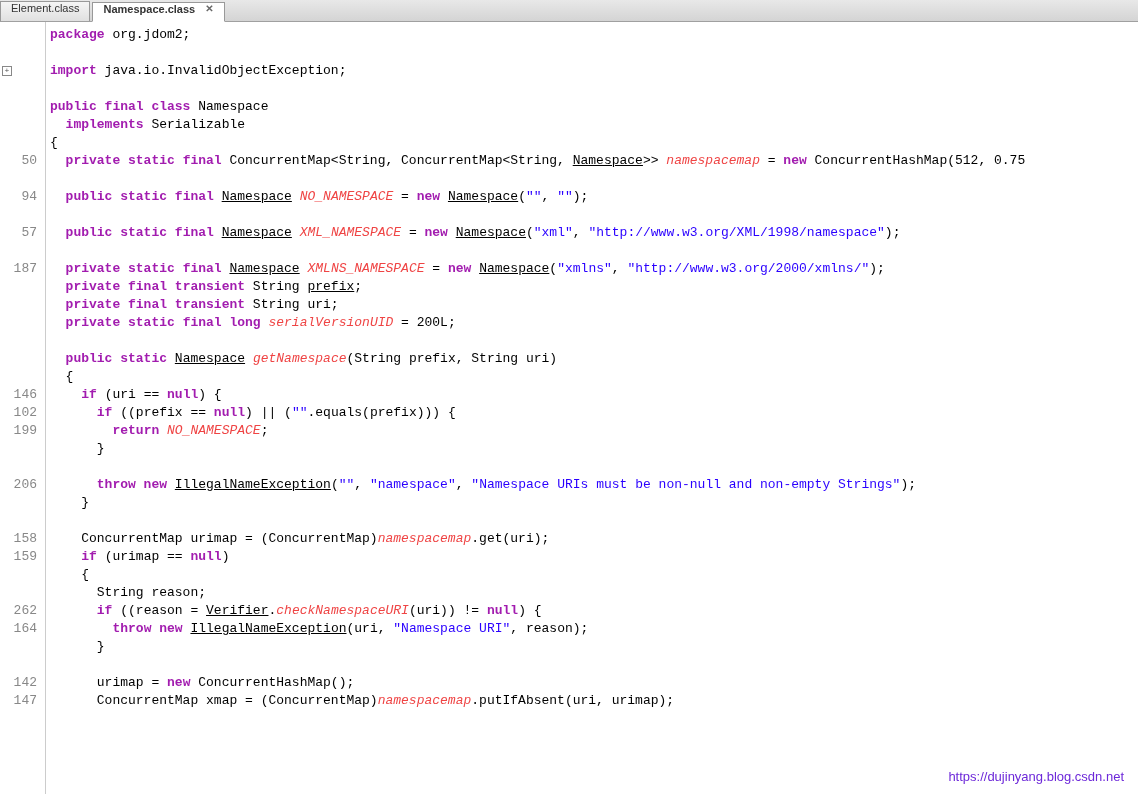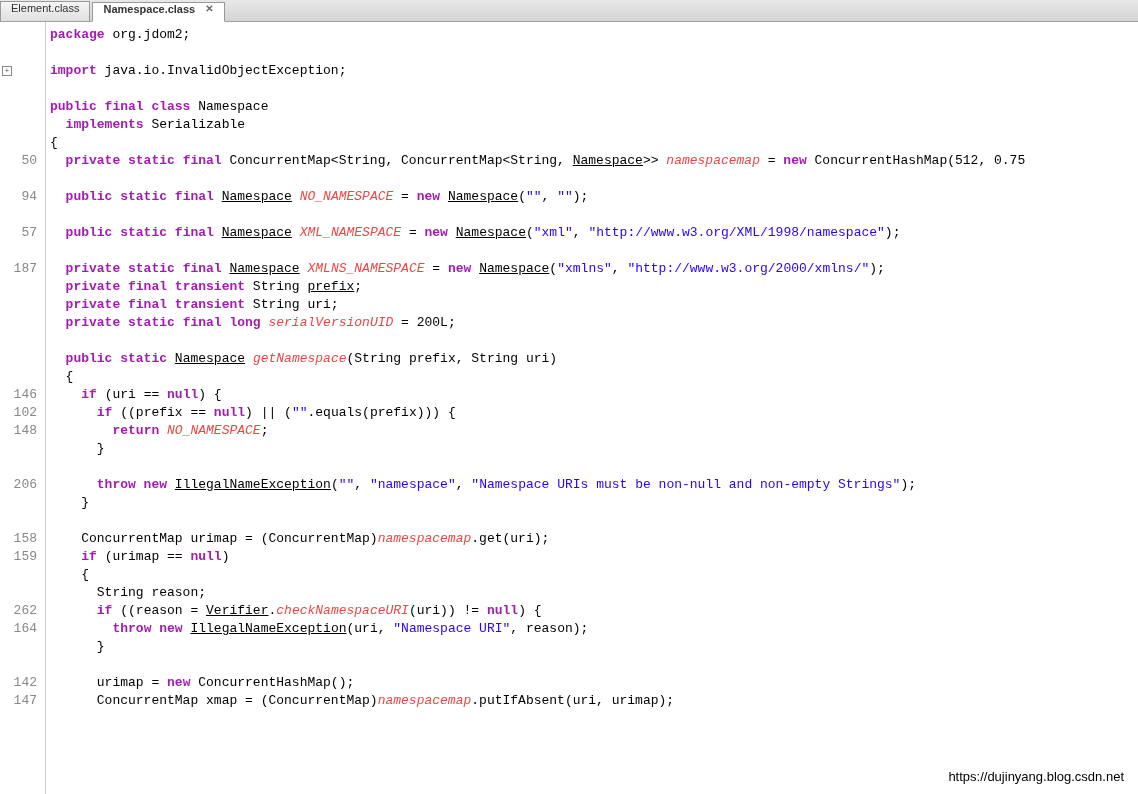--- a/index.html
+++ b/index.html
@@ -93,21 +93,21 @@
   }
   .kw { color: #a21caf; font-weight: bold; }
   .str { color: #2a00ff; }
   .field-italic { color: #ef4444; font-style: italic; }
   .underline { text-decoration: underline; }
   .plain { color: #000000; }
   .watermark {
     position: absolute;
     right: 14px;
     bottom: 10px;
-    color: #000000;
+    color: #6d28d9;
     font-size: 13px;
     font-family: Arial, sans-serif;
     pointer-events: none;
   }
 </style>
 </head>
 <body>
 
 <div class="tab-bar">
   <div class="tab">
@@ -138,21 +138,21 @@
       <div class="gutter-line"></div>
       <div class="gutter-line">187</div>
       <div class="gutter-line"></div>
       <div class="gutter-line"></div>
       <div class="gutter-line"></div>
       <div class="gutter-line"></div>
       <div class="gutter-line"></div>
       <div class="gutter-line"></div>
       <div class="gutter-line">146</div>
       <div class="gutter-line">102</div>
-      <div class="gutter-line">148</div>
+      <div class="gutter-line">199</div>
       <div class="gutter-line"></div>
       <div class="gutter-line"></div>
       <div class="gutter-line">206</div>
       <div class="gutter-line"></div>
       <div class="gutter-line"></div>
       <div class="gutter-line">158</div>
       <div class="gutter-line">159</div>
       <div class="gutter-line"></div>
       <div class="gutter-line"></div>
       <div class="gutter-line">262</div>

